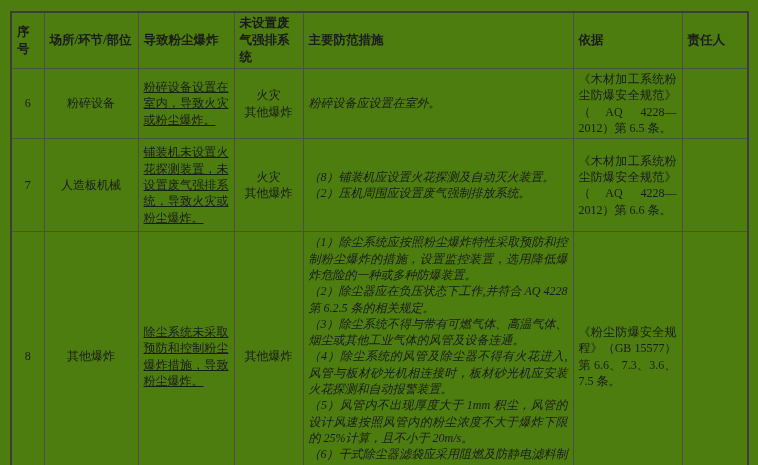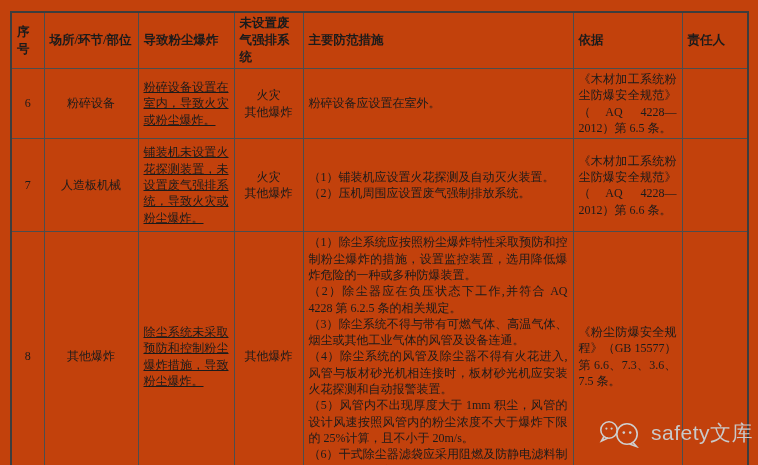--- a/index.html
+++ b/index.html
@@ -1,21 +1,21 @@
 <!DOCTYPE html>
 <html><head>
 <meta charset="utf-8">
 <style>
   * { margin: 0; padding: 0; box-sizing: border-box; }
   html, body { background: #ffffff; }
   .page {
     position: relative;
     width: 758px;
     height: 465px;
-    background: #c2410c;
+    background: #4d7c0f;
     overflow: hidden;
     font-family: "Liberation Serif", "DejaVu Serif", serif;
     color: #1b1b1b;
   }
   table.risk-table {
     position: absolute;
     left: 10px;
     top: 11px;
     width: 737px;
     border-collapse: collapse;
@@ -35,21 +35,21 @@
     font-size: 12.5px;
     text-align: left;
   }
   tr.hdr   { height: 31px; }
   tr.row-a { height: 62px; }
   tr.row-b { height: 93px; }
   tr.row-c { height: 246px; }
   .center { text-align: center; }
   .just   { text-align: justify; text-decoration: underline; }
   .prelines { white-space: pre-line; }
-  .measures { text-align: justify; white-space: pre-line; padding: 3px 6px; }
+  .measures { text-align: justify; white-space: pre-line; padding: 3px 6px; font-style: italic; }
   .basis { text-align: justify; padding: 2px 5px; font-family: Liberation Serif, serif; }
   .watermark {
     position: absolute;
     top: 418px;
     right: 5px;
     display: flex;
     align-items: center;
     gap: 5px;
     color: #c9c9c9;
     font-family: "Liberation Sans", "DejaVu Sans", sans-serif;
@@ -95,21 +95,21 @@
         <td class="basis">《木材加工系统粉尘防爆安全规范》（AQ 4228—2012）第 6.5 条。</td>
         <td></td>
       </tr>
 
       <tr class="row-b">
         <td class="center">7</td>
         <td class="center">人造板机械</td>
         <td class="just">铺装机未设置火花探测装置，未设置废气强排系统，导致火灾或粉尘爆炸。</td>
         <td class="center prelines">火灾
 其他爆炸</td>
-        <td class="measures">（1）铺装机应设置火花探测及自动灭火装置。
+        <td class="measures">（8）铺装机应设置火花探测及自动灭火装置。
 （2）压机周围应设置废气强制排放系统。</td>
         <td class="basis">《木材加工系统粉尘防爆安全规范》（AQ 4228—2012）第 6.6 条。</td>
         <td></td>
       </tr>
 
       <tr class="row-c">
         <td class="center">8</td>
         <td class="center">其他爆炸</td>
         <td class="just">除尘系统未采取预防和控制粉尘爆炸措施，导致粉尘爆炸。</td>
         <td class="center prelines">其他爆炸</td>
@@ -118,31 +118,14 @@
 （3）除尘系统不得与带有可燃气体、高温气体、烟尘或其他工业气体的风管及设备连通。
 （4）除尘系统的风管及除尘器不得有火花进入,风管与板材砂光机相连接时，板材砂光机应安装火花探测和自动报警装置。
 （5）风管内不出现厚度大于 1mm 积尘，风管的设计风速按照风管内的粉尘浓度不大于爆炸下限的 25%计算，且不小于 20m/s。
 （6）干式除尘器滤袋应采用阻燃及防静电滤料制作，运行工况应是连续卸灰、连续输灰。</td>
         <td class="basis">《粉尘防爆安全规程》（GB 15577）第 6.6、7.3、3.6、7.5 条。</td>
         <td></td>
       </tr>
     </tbody>
   </table>
 
-  <div class="watermark">
-    <svg width="48" height="30" viewBox="0 0 48 30">
-      <g fill="none" stroke="#cfcfcf" stroke-width="1.6">
-        <circle cx="11" cy="12" r="8.2"></circle>
-        <path d="M6 18.5 L3.5 23 L10 20"></path>
-        <circle cx="29" cy="16" r="10.2"></circle>
-        <path d="M35 24.5 L38.5 28.5 L31.5 26"></path>
-      </g>
-      <g fill="#cfcfcf">
-        <circle cx="8.4" cy="10.6" r="1.1"></circle>
-        <circle cx="13.6" cy="10.6" r="1.1"></circle>
-        <circle cx="25.8" cy="14.6" r="1.3"></circle>
-        <circle cx="32.2" cy="14.6" r="1.3"></circle>
-      </g>
-    </svg>
-    <span>safety文库</span>
-  </div>
 
 </div>
 
 </body></html>

